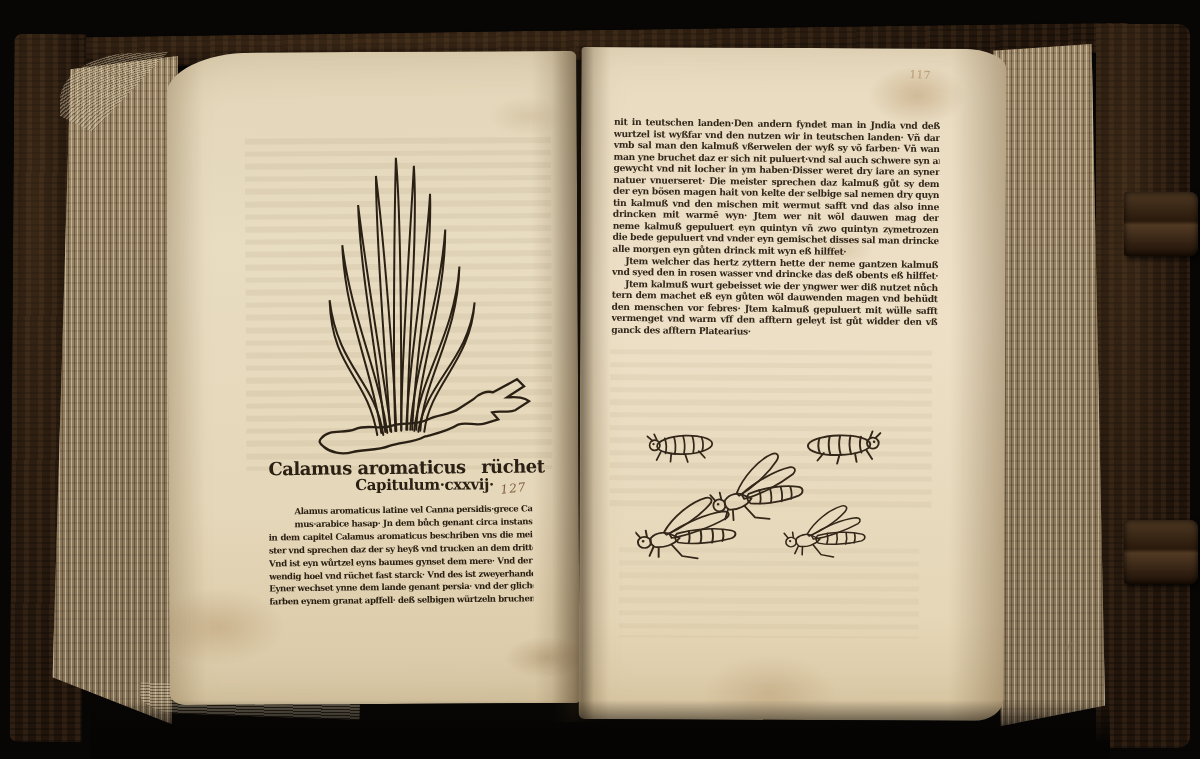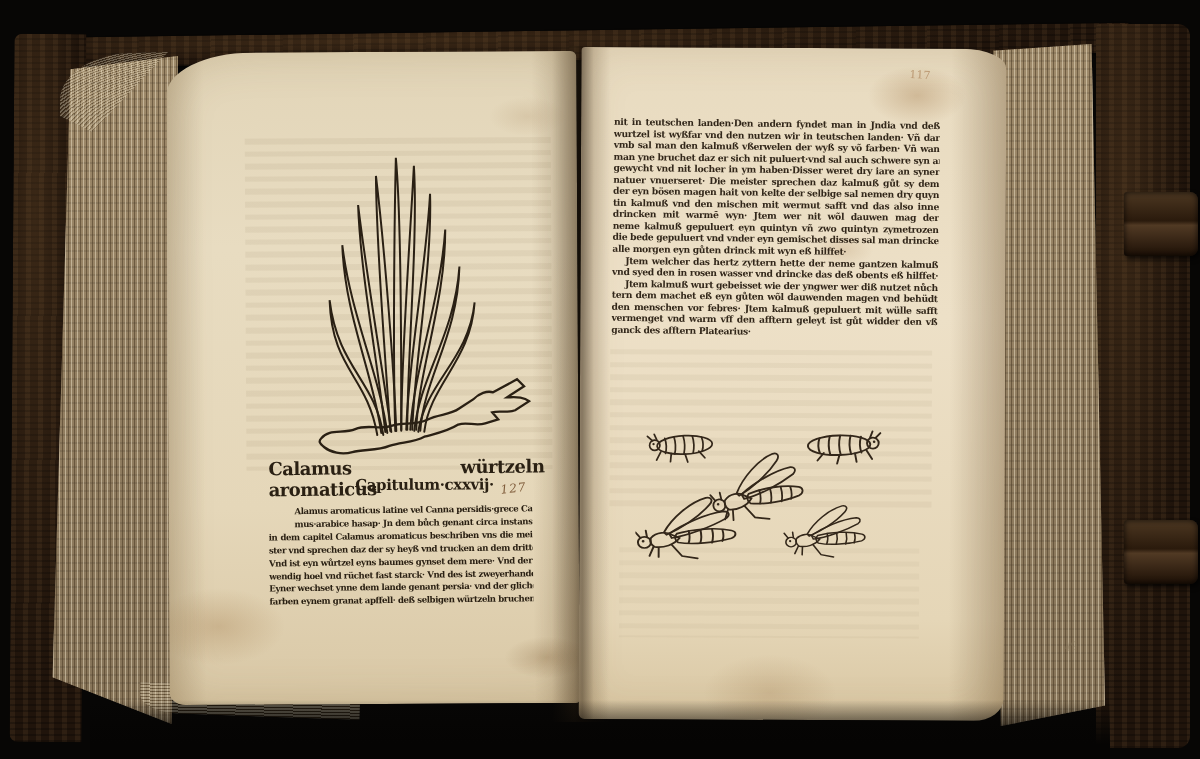--- a/index.html
+++ b/index.html
@@ -114,21 +114,21 @@
         <path d="M109,280 C111,216 130,114 134,44 C136,116 117,218 115,280"></path>
         <path d="M113,280 C117,220 144,150 149,80 C149,152 121,222 119,280"></path>
         <path d="M117,281 C123,226 158,185 163,117 C161,187 127,228 123,281"></path>
         <path d="M121,282 C129,232 172,210 178,153 C174,212 133,234 127,282"></path>
         <path stroke-width="2.3" d="M24,288 C32,278 46,284 58,279 C70,274 82,280 94,276 C106,272 118,276 130,270 C142,264 152,266 162,259 L176,250 C182,244 190,241 196,243 L220,230 L227,237 L210,248 C218,248 226,247 232,252 L218,261 C210,264 202,261 195,263 L201,270 L188,274 C178,277 170,272 161,275 C150,282 138,284 127,287 C116,293 103,292 92,296 C80,301 66,299 55,302 C44,305 33,302 27,297 C22,293 21,291 24,288 Z"></path>
       </g>
     </svg>
 
     <div id="lp-heading" class="abs ink">
       <span>Calamus aromaticus</span>
-      <span>würtzeln</span>
+      <span>rüchet</span>
     </div>
     <div id="lp-chapter" class="abs ink">Capitulum·cxxvij·</div>
     <div id="lp-handnum" class="abs">127</div>
 
     <div id="lp-lines" class="textblock ink">
         <div class="line j">Alamus aromaticus latine vel Canna persidis·grece Cala</div>
         <div class="line j">mus·arabice hasap·   Jn dem bůch genant circa instans</div>
         <div class="line j">in dem capitel Calamus aromaticus beschriben vns die mei</div>
         <div class="line j">ster vnd sprechen daz der sy heyß vnd trucken an dem dritten grade</div>
         <div class="line j">Vnd ist eyn wůrtzel eyns baumes gynset dem mere· Vnd der ist yn</div>

